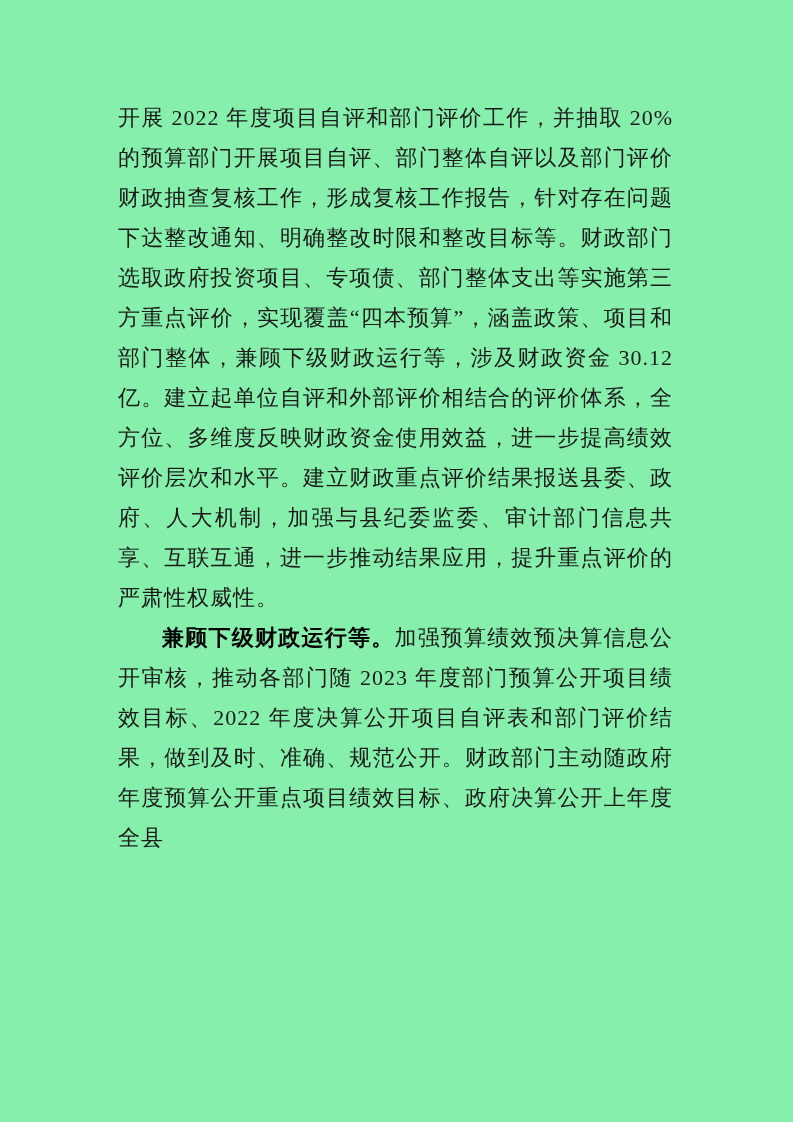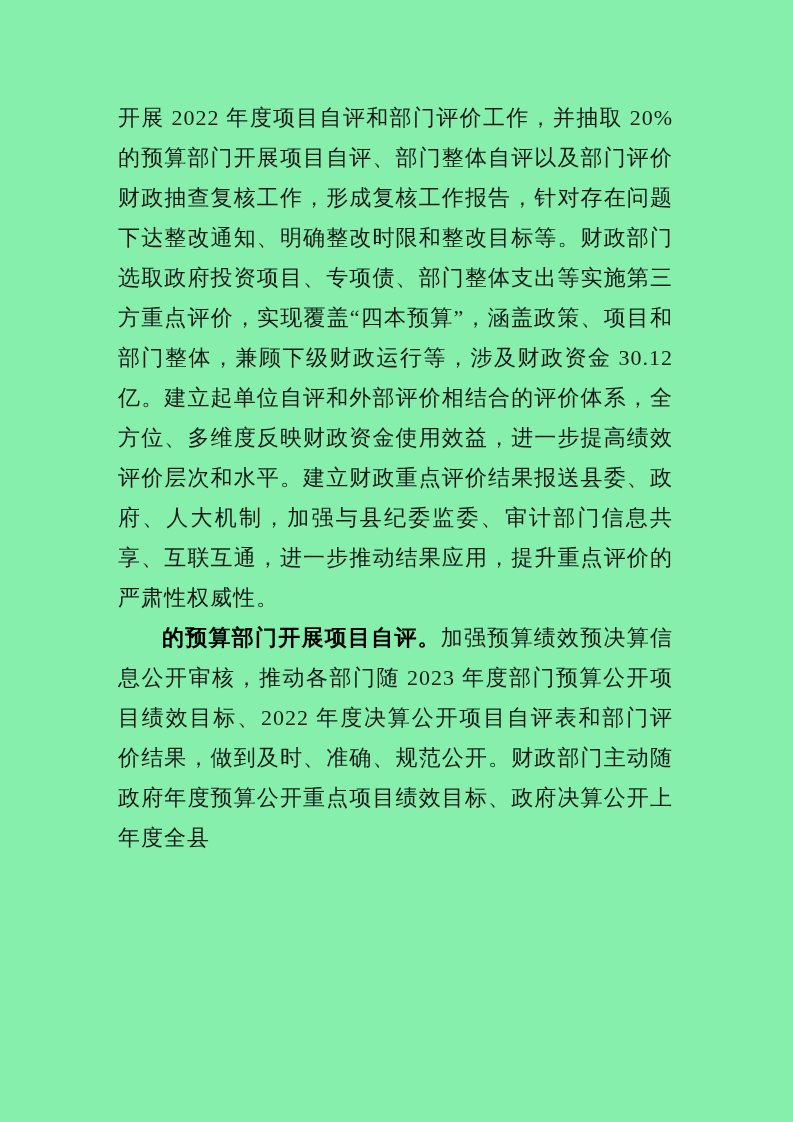--- a/index.html
+++ b/index.html
@@ -42,16 +42,16 @@
 </style>
 </head>
 <body>
 
 <div class="page">
   <div class="textblock">
 
     <p class="para"><span>开展 2022 年度项目自评和部门评价工作，并抽取 20% 的预算部门开展项目自评、部门整体自评以及部门评价财政抽查复核工作，形成复核工作报告，针对存在问题下达整改通知、明确整改时限和整改目标等。财政部门选取政府投资项目、专项债、部门整体支出等实施第三方重点评价，实现覆盖“四本预算”，涵盖政策、项目和部门整体，兼顾下级财政运行等，涉及财政资金 30.12 亿。建立起单位自评和外部评价相结合的评价体系，全方位、多维度反映财政资金使用效益，进一步提高绩效评价层次和水平。建立财政重点评价结果报送县委、政府、人大机制，加强与县纪委监委、审计部门信息共享、互联互通，进一步推动结果应用，提升重点评价的严肃性权威性。</span></p>
 
 
-    <p class="para indented"><span class="lead">的预算部门开展项目自评。</span><span>加强预算绩效预决算信息公开审核，推动各部门随 2023 年度部门预算公开项目绩效目标、2022 年度决算公开项目自评表和部门评价结果，做到及时、准确、规范公开。财政部门主动随政府年度预算公开重点项目绩效目标、政府决算公开上年度全县</span></p>
+    <p class="para indented"><span class="lead">兼顾下级财政运行等。</span><span>加强预算绩效预决算信息公开审核，推动各部门随 2023 年度部门预算公开项目绩效目标、2022 年度决算公开项目自评表和部门评价结果，做到及时、准确、规范公开。财政部门主动随政府年度预算公开重点项目绩效目标、政府决算公开上年度全县</span></p>
 
   </div>
 </div>
 
 </body></html>

